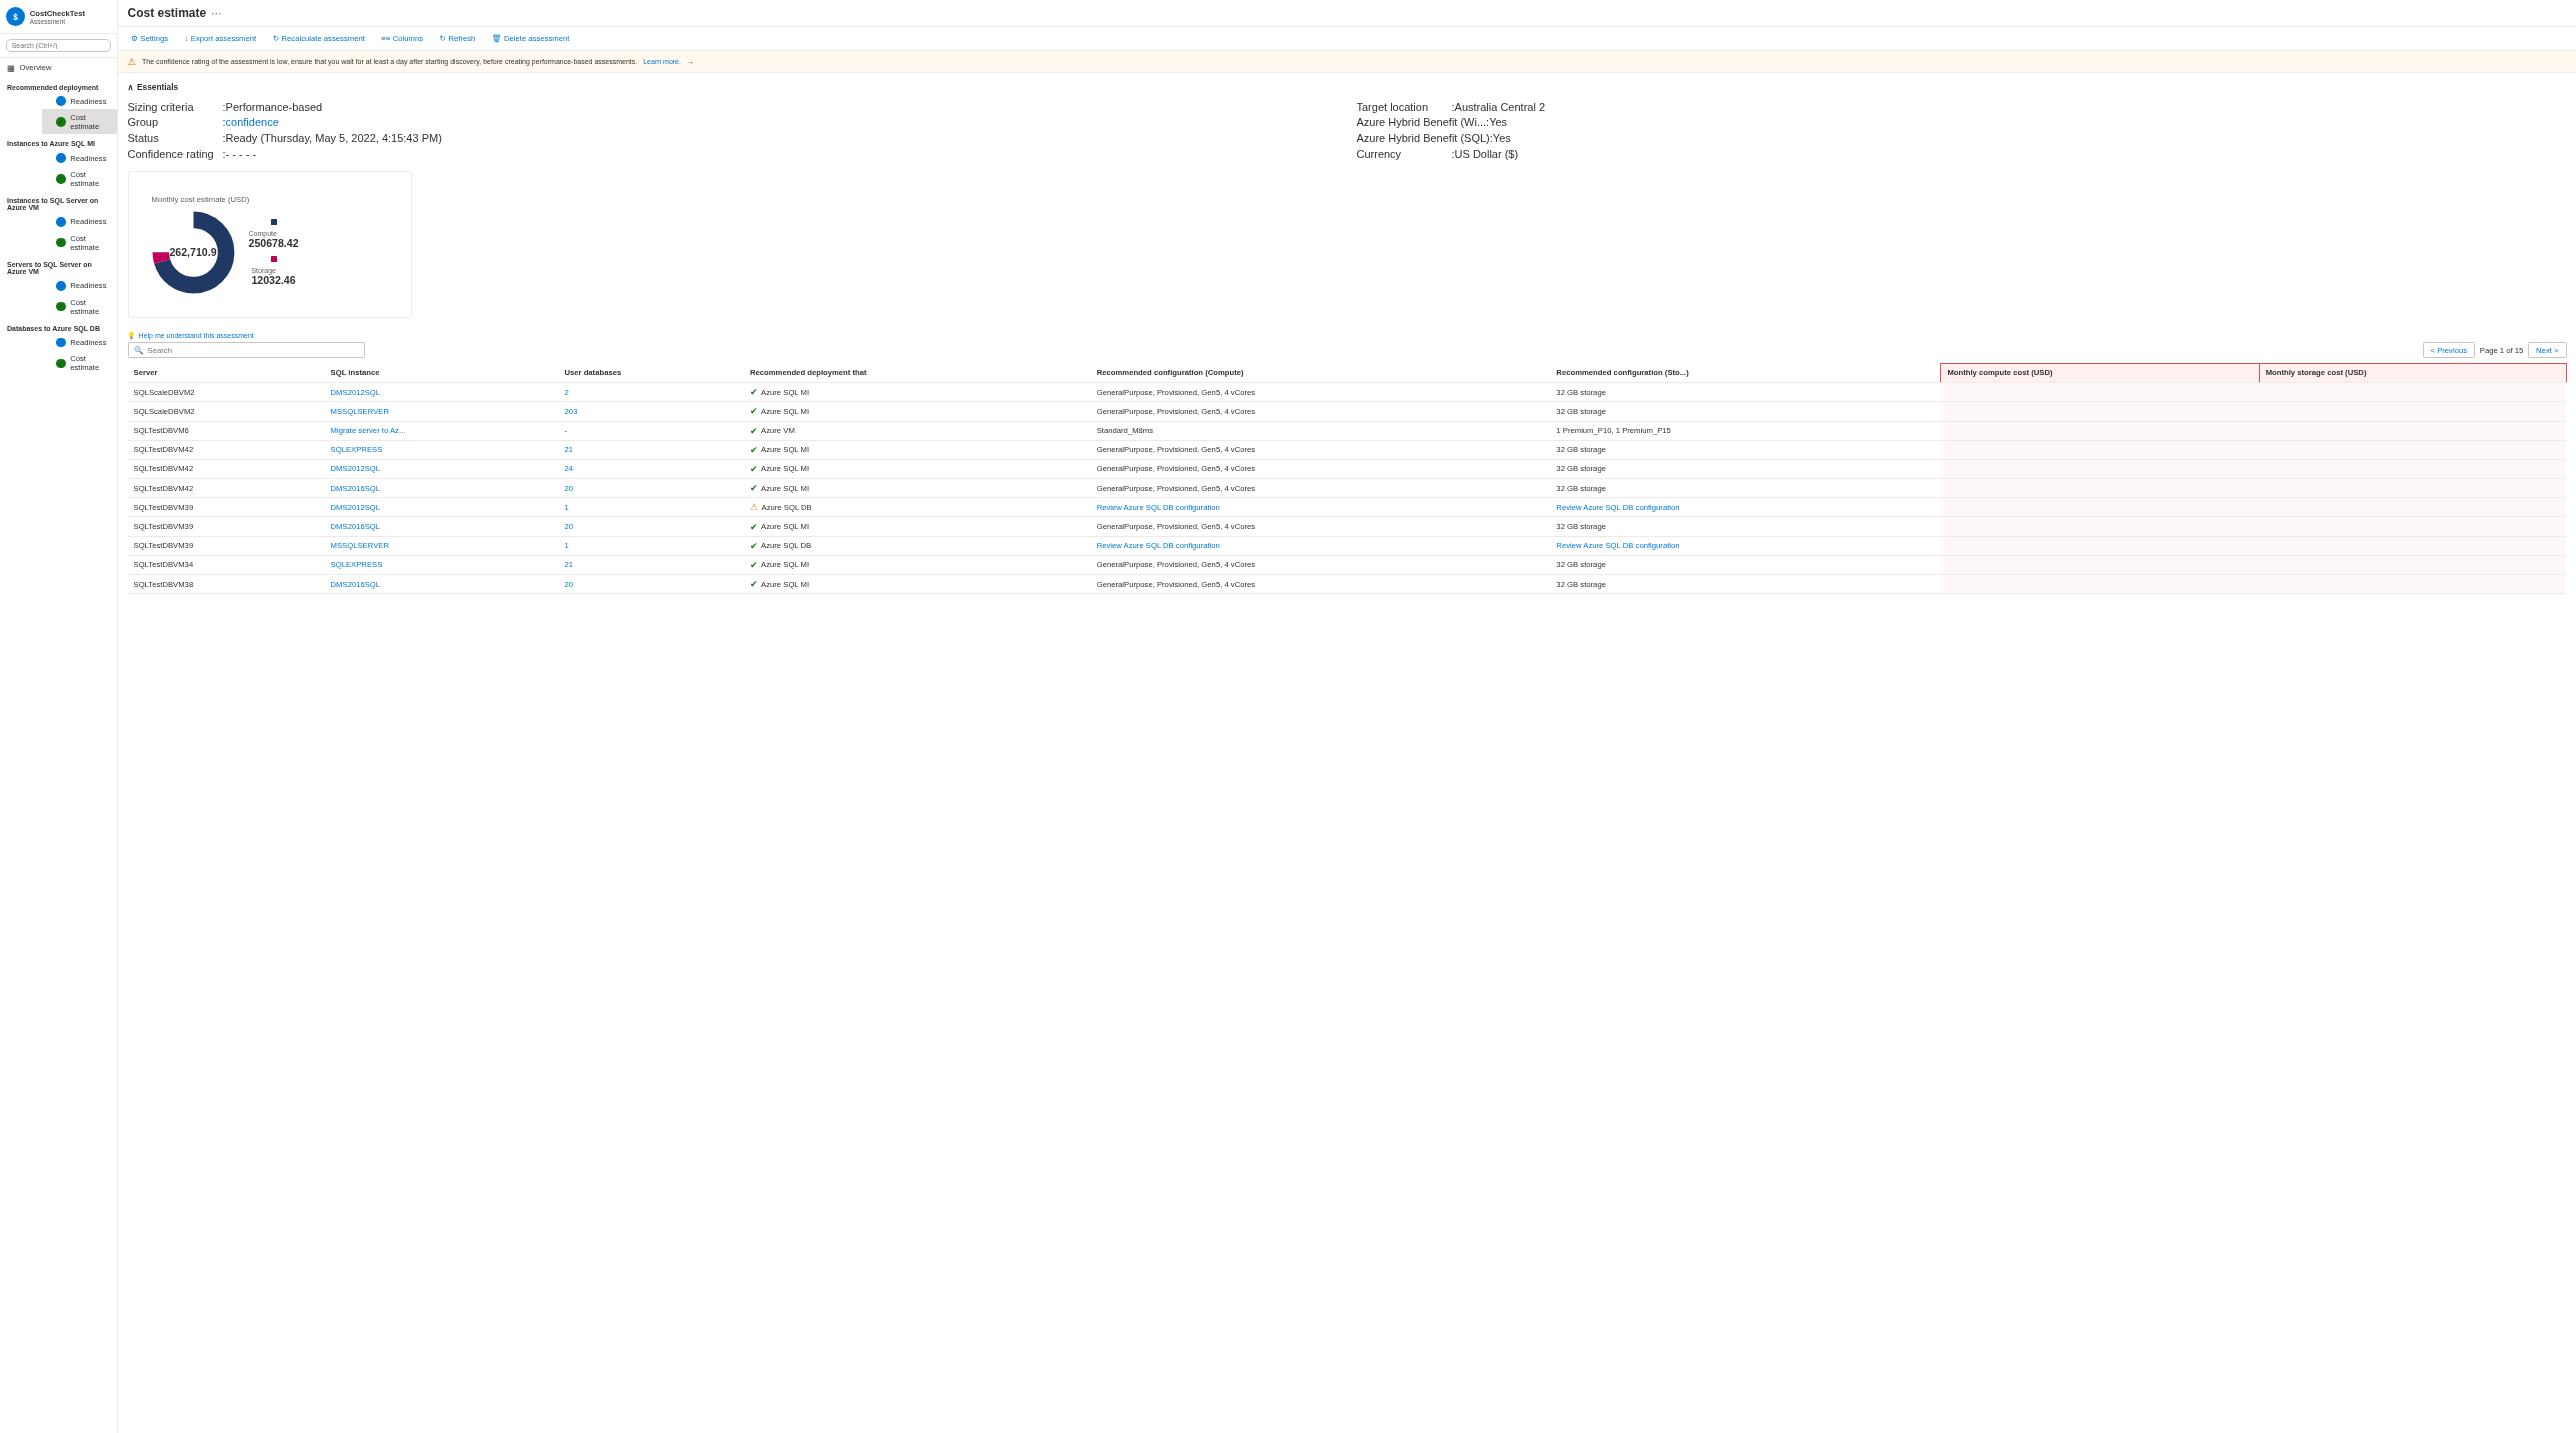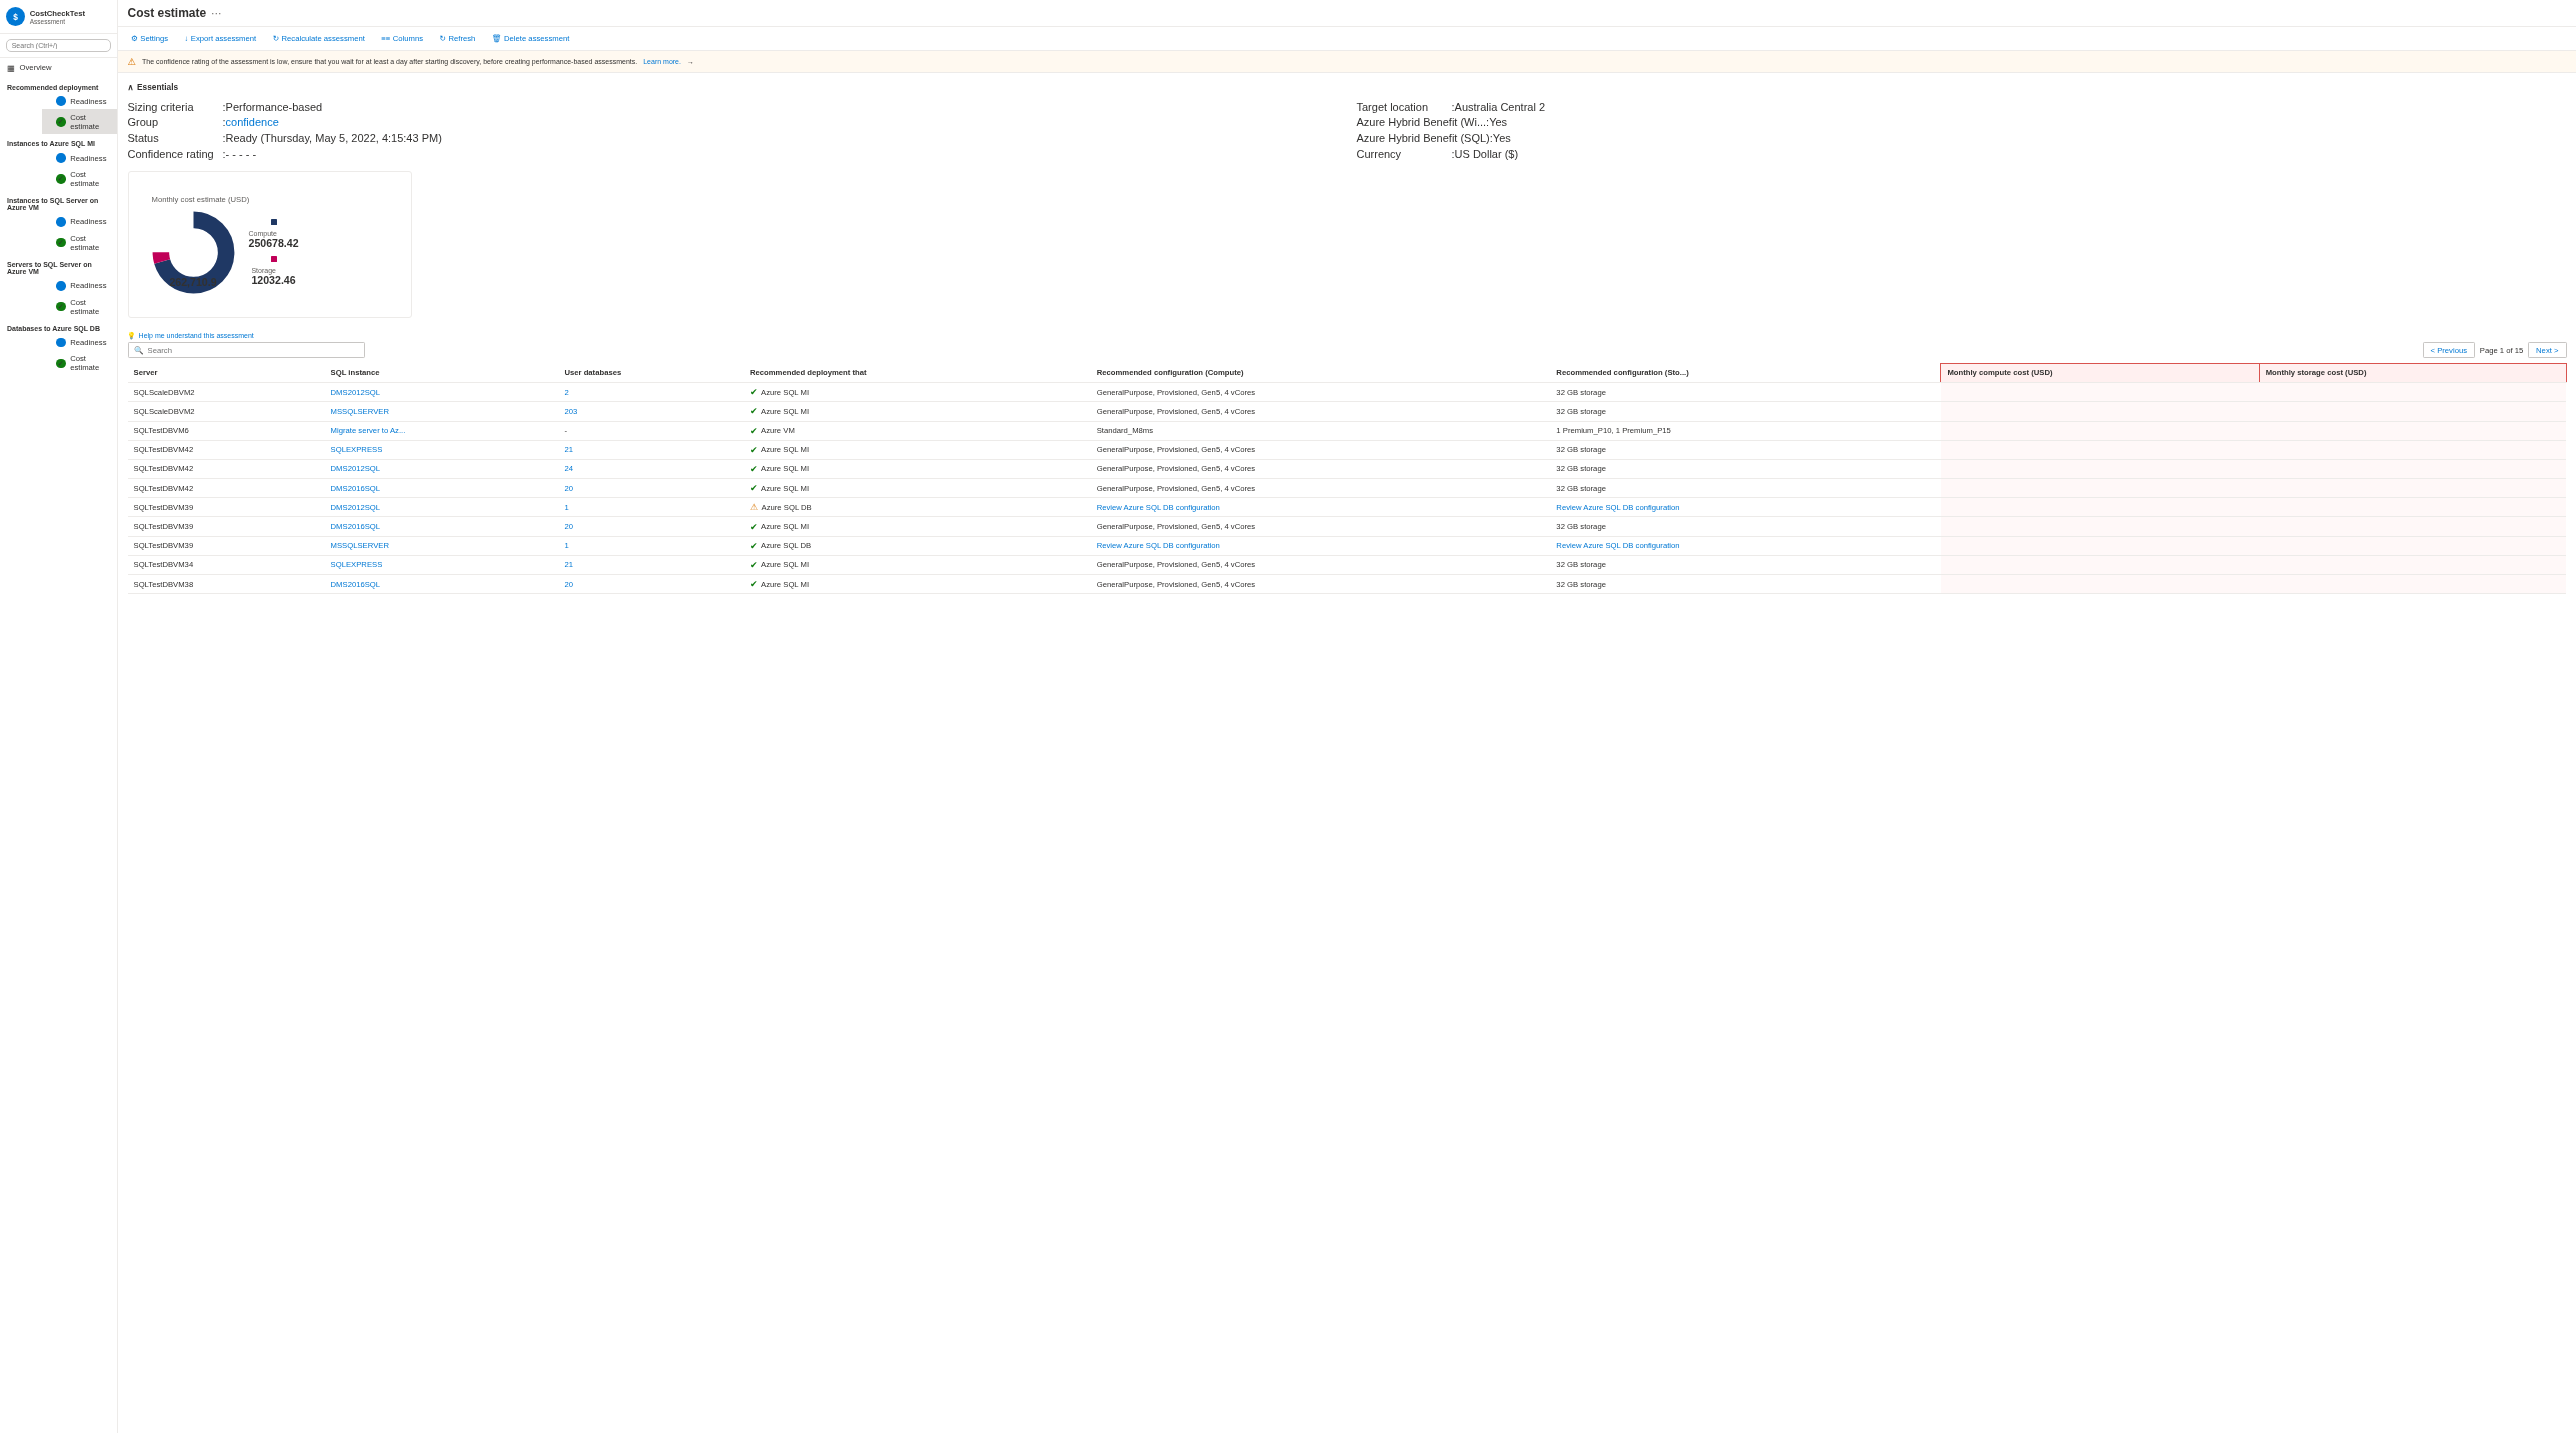--- a/index.html
+++ b/index.html
@@ -44,21 +44,21 @@
     .essentials-row { display: flex; align-items: baseline; gap: 0; padding: 1.8px 0; font-size: 11px; }
     .essentials-label { color: #323130; min-width: 95px; flex-shrink: 0; }
     .essentials-value { color: #323130; text-align: right; }
     .essentials-value a, .essentials-value .link { color: #0078d4; cursor: pointer; text-decoration: none; }
 
     
     .chart-section { border: 0.6px solid #edebe9; padding: 23px; border-radius: 3px; max-width: 284px; margin-bottom: 14px; }
     .chart-title { font-size: 7.7px; color: #605e5c; margin-bottom: 7px; }
     .chart-container { display: flex; align-items: center; gap: 14px; }
     .donut-wrapper { position: relative; width: 83px; height: 83px; }
-    .donut-center { position: absolute; top: 50%; left: 50%; transform: translate(-50%, -50%); font-size: 10.6px; font-weight: 600; color: #323130; white-space: nowrap; margin-top: 30px; }
+    .donut-center { position: absolute; top: 50%; left: 50%; transform: translate(-50%, -50%); font-size: 10.6px; font-weight: 600; color: #323130; white-space: nowrap; }
     .chart-legend { display: flex; flex-direction: column; gap: 7px; }
     .legend-item { display: flex; align-items: center; gap: 4.7px; flex-direction: column; }
     .legend-color { width: 6px; height: 6px; border-radius: 0.6px; flex-shrink: 0; }
     .legend-label { font-size: 7px; color: #605e5c; }
     .legend-value { font-size: 10.6px; font-weight: 600; color: #323130; }
 
     
     .table-section { }
     .table-toolbar { display: flex; align-items: center; justify-content: space-between; margin-bottom: 4.7px; }
     .table-search { display: flex; align-items: center; border: 0.6px solid #c8c6c4; border-radius: 1.2px; padding: 2.4px 6px; gap: 3.5px; width: 237px; }

